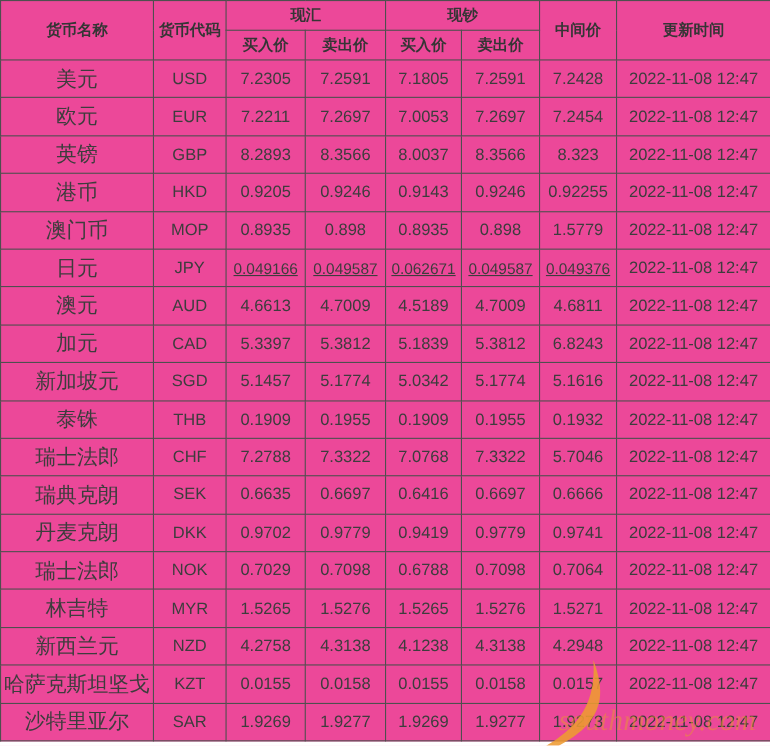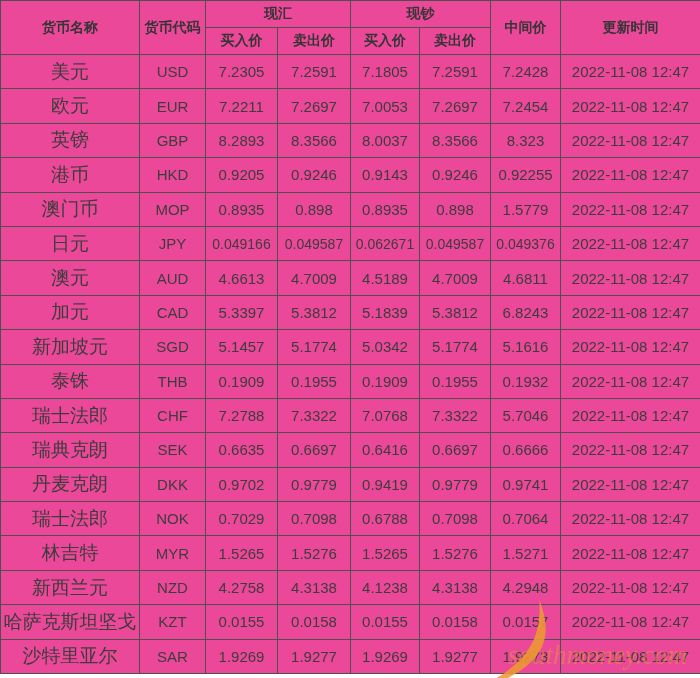--- a/index.html
+++ b/index.html
@@ -39,20 +39,21 @@
   table.fx-table tbody td {
     font-size: 15px;
     height: 33.4px;
     font-weight: normal;
   }
   table.fx-table tbody td.name-cell {
     font-size: 19px;
   }
   table.fx-table tbody td.jpy-num {
     font-size: 14px;
+    text-decoration: underline;
   }
   
   .watermark {
     position: absolute;
     left: 486px;
     top: 594px;
     width: 214px;
     height: 84px;
     z-index: 5;
     pointer-events: none;

